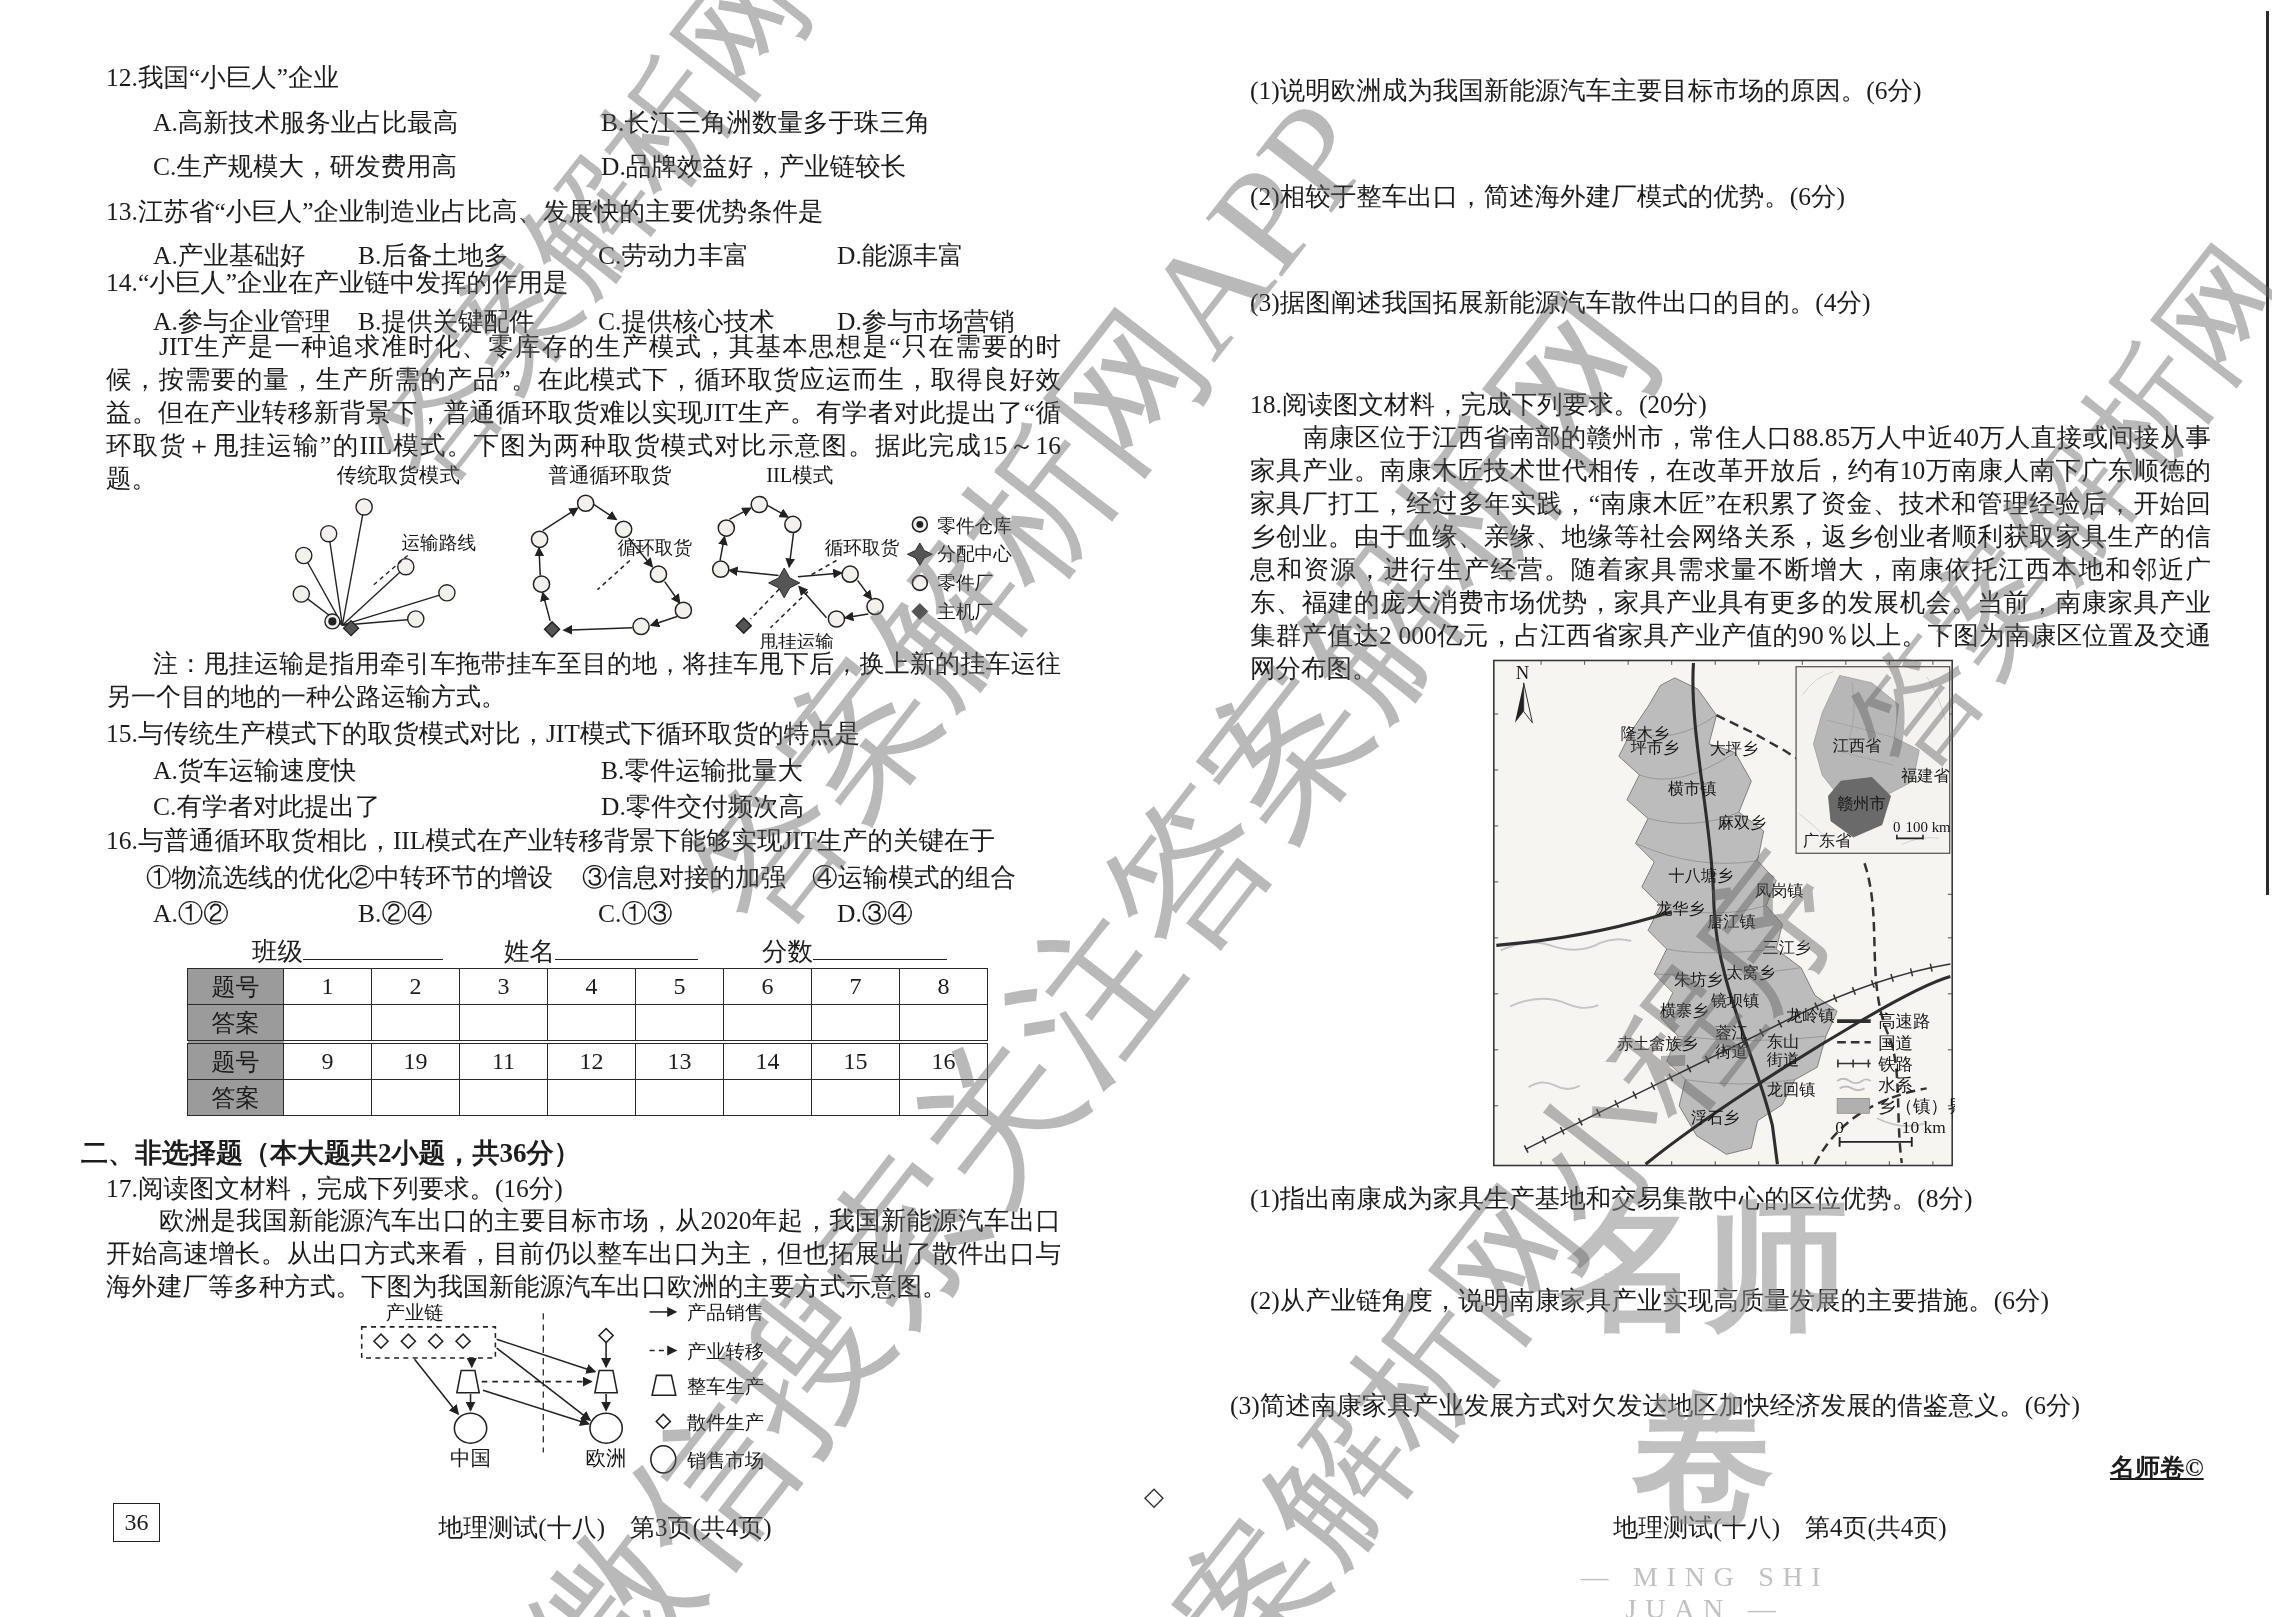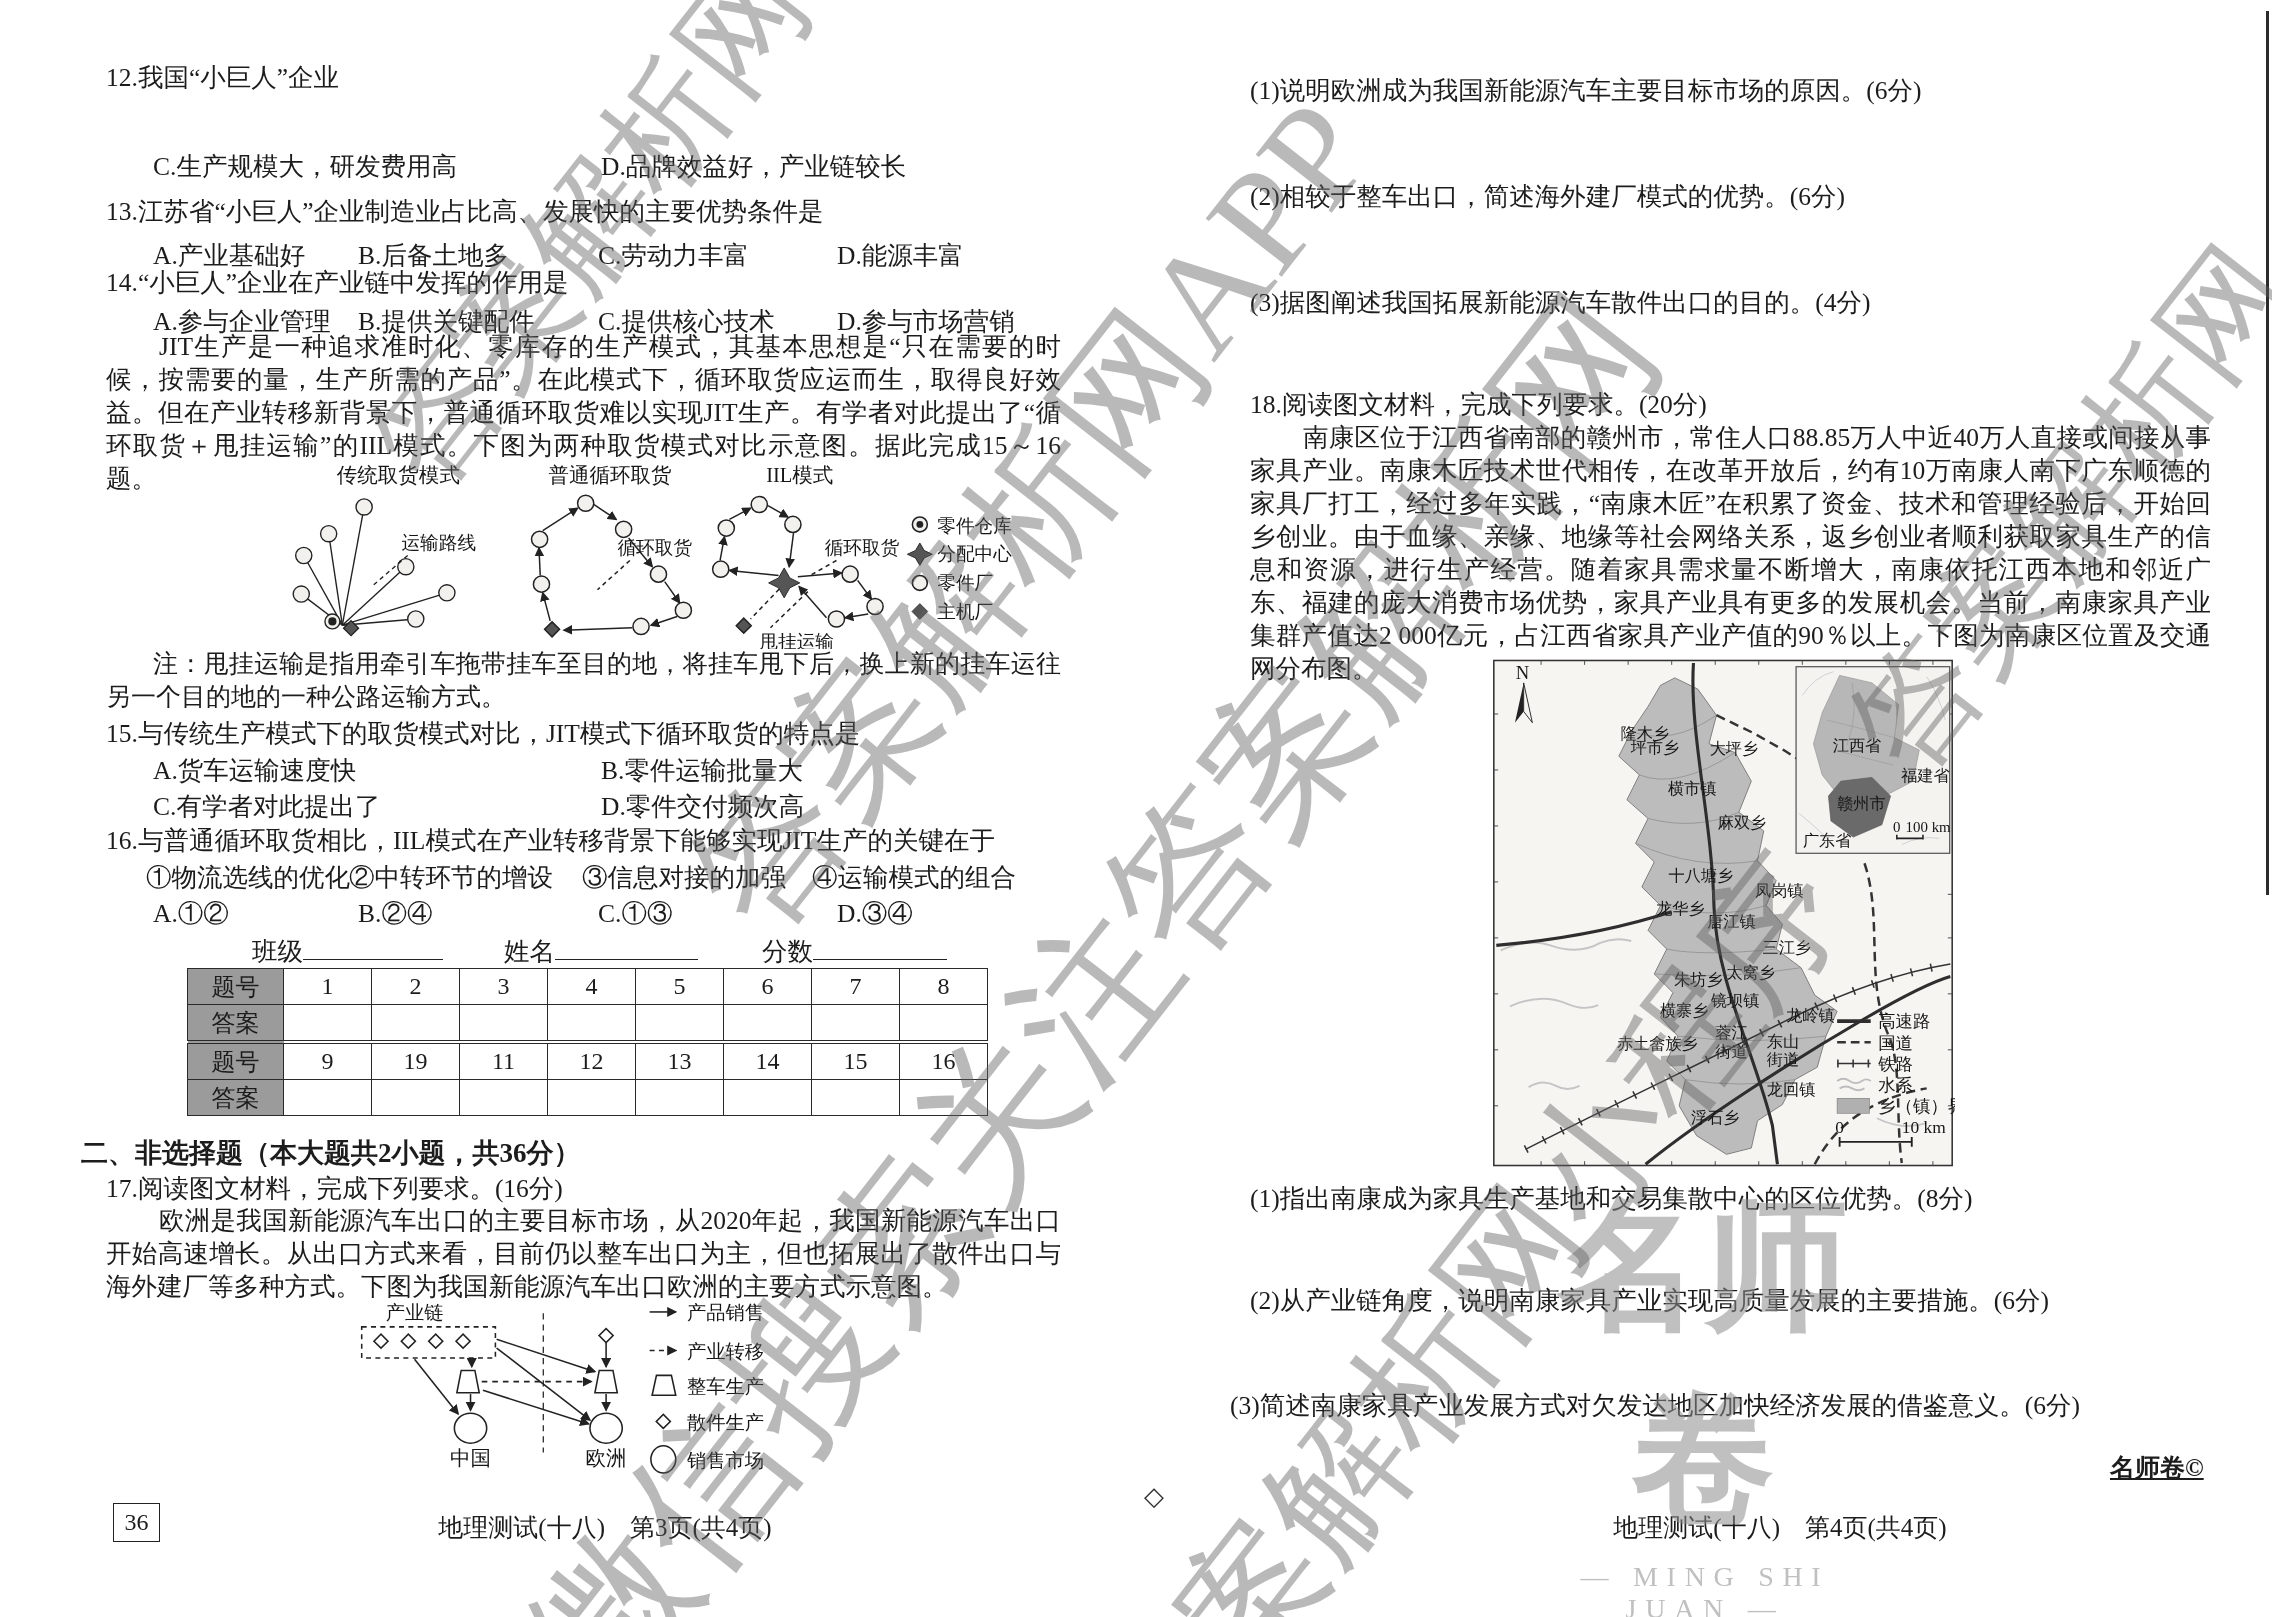--- a/index.html
+++ b/index.html
@@ -23,20 +23,24 @@
   .logo{position:absolute;z-index:1;color:rgba(140,140,140,0.55);text-align:center;pointer-events:none;}
   .footerline{position:absolute;font-size:25px;white-space:nowrap;text-align:right;}
   svg text{font-family:"Liberation Serif","DejaVu Serif",serif;fill:#161616;}
 </style>
 </head>
 <body>
 
 <div id="page">
 
   <div class="line" style="left:106px;top:60px;">12.我国“小巨人”企业</div>
+  <div class="optrow" style="left:106px;top:105px;">
+    <span style="left:47px;">A.高新技术服务业占比最高</span>
+    <span style="left:495px;">B.长江三角洲数量多于珠三角</span>
+  </div>
   <div class="optrow" style="left:106px;top:149px;">
     <span style="left:47px;">C.生产规模大，研发费用高</span>
     <span style="left:495px;">D.品牌效益好，产业链较长</span>
   </div>
 
   <div class="line" style="left:106px;top:194px;">13.江苏省“小巨人”企业制造业占比高、发展快的主要优势条件是</div>
   <div class="optrow" style="left:106px;top:238px;">
     <span style="left:47px;">A.产业基础好</span>
     <span style="left:252px;">B.后备土地多</span>
     <span style="left:492px;">C.劳动力丰富</span>

